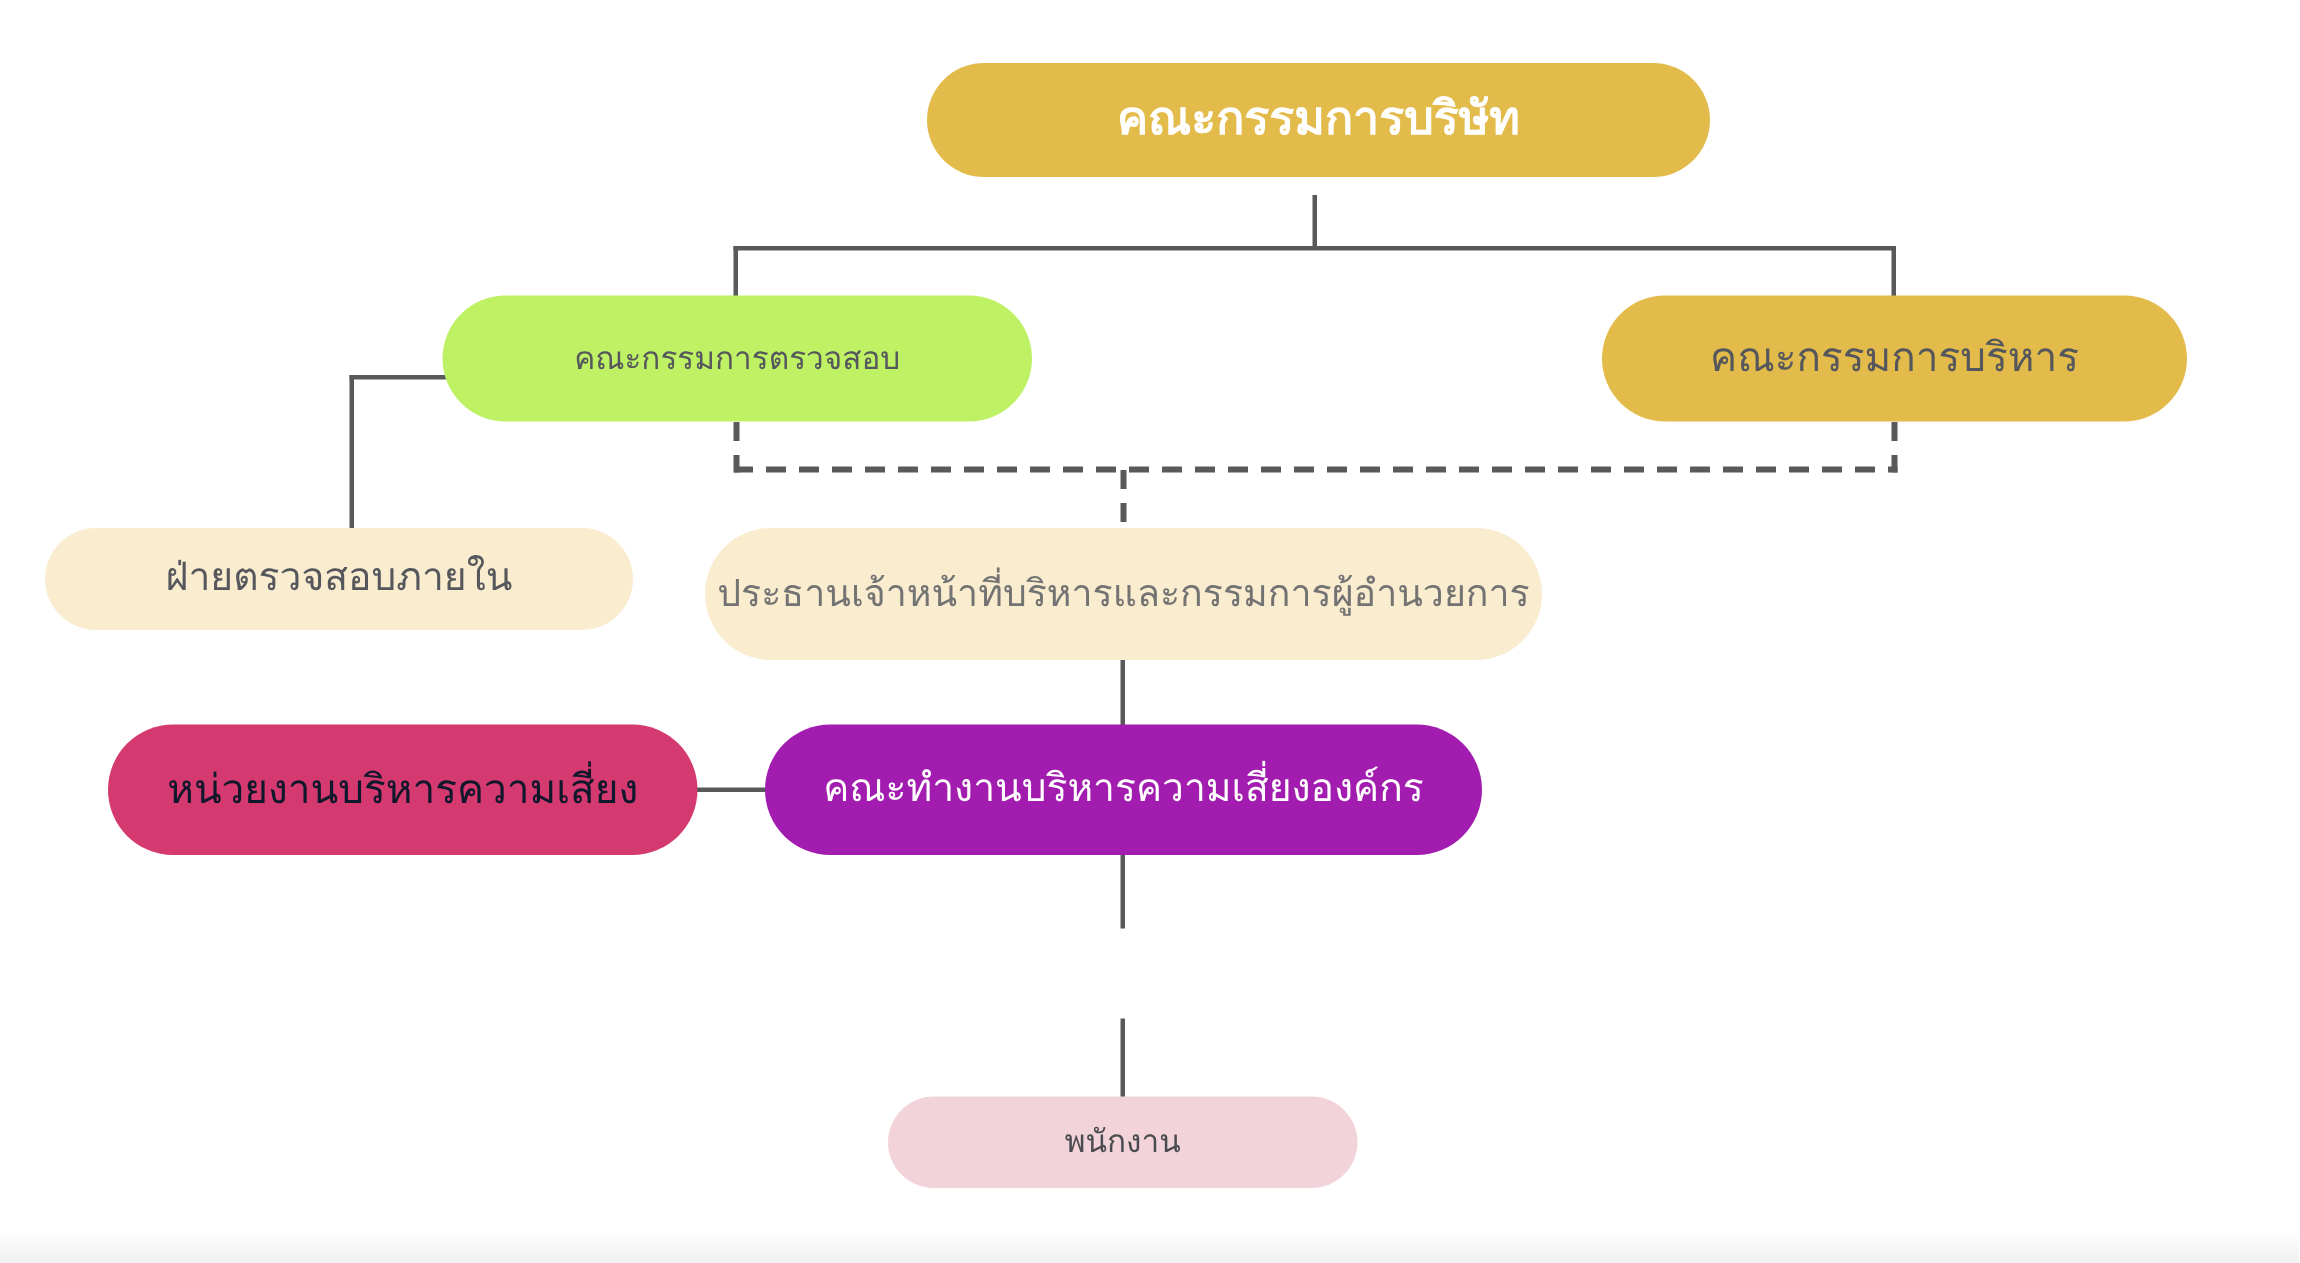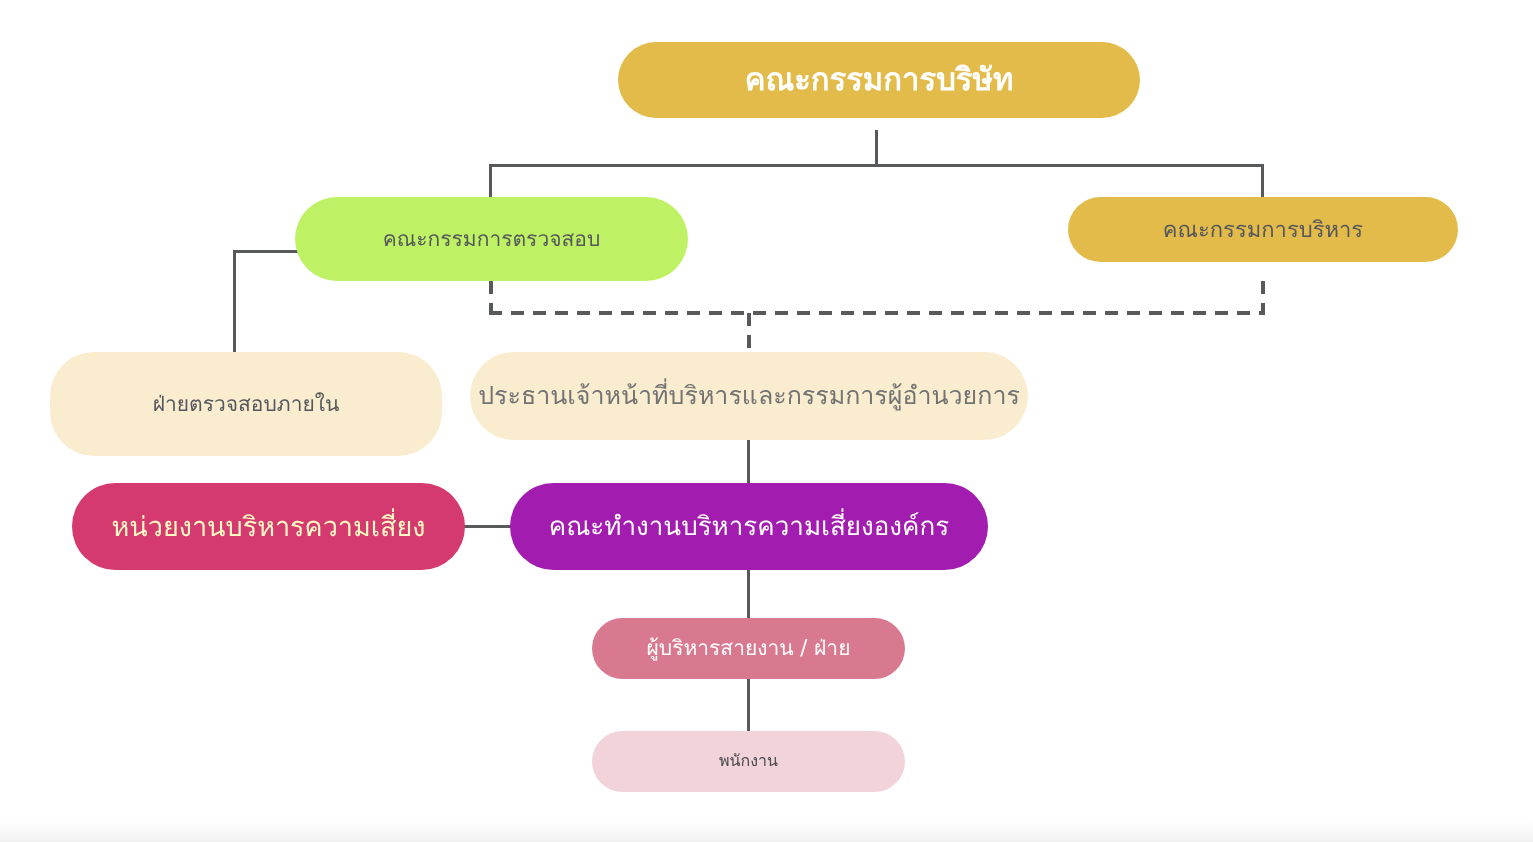--- a/index.html
+++ b/index.html
@@ -22,34 +22,34 @@
     justify-content: center;
     text-align: center;
     box-sizing: border-box;
     line-height: 1.15;
   }
   
   .n-board      { left: 618px;  top: 42px;  width: 522px; height: 76px; border-radius: 44px;
                   background: #E2BB4B; color: #ffffff; font-size: 31px; font-weight: bold; }
   .n-audit      { left: 295px;  top: 197px; width: 393px; height: 84px; border-radius: 42px;
                   background: #bef264; color: #55575C; font-size: 21px; align-items: center; }
-  .n-executive  { left: 1068px; top: 197px; width: 390px; height: 65px; border-radius: 42px;
-                  background: #E2BB4B; color: #55575C; font-size: 22px; }
-  .n-internal   { left: 50px;   top: 352px; width: 392px; height: 104px; border-radius: 44px;
-                  background: #F9ECCF; color: #55575C; font-size: 21px; }
+  .n-executive  { left: 1068px; top: 197px; width: 390px; height: 84px; border-radius: 42px;
+                  background: #E2BB4B; color: #55575C; font-size: 27px; }
+  .n-internal   { left: 30px;   top: 352px; width: 392px; height: 68px; border-radius: 44px;
+                  background: #F9ECCF; color: #55575C; font-size: 26px; }
   .n-ceo        { left: 470px;  top: 352px; width: 558px; height: 88px; border-radius: 44px;
                   background: #F9ECCF; color: #737373; font-size: 25px; }
   .n-risk-unit  { left: 72px;   top: 483px; width: 393px; height: 87px; border-radius: 44px;
-                  background: #D4396F; color: #fef9c3; font-size: 27px; }
+                  background: #D4396F; color: #0f172a; font-size: 27px; }
   .n-risk-group { left: 510px;  top: 483px; width: 478px; height: 87px; border-radius: 44px;
                   background: #a21caf; color: #ffffff; font-size: 26px; }
   .n-line-exec  { left: 592px;  top: 618px; width: 313px; height: 61px; border-radius: 31px;
                   background: #D97990; color: #ffffff; font-size: 21px; }
   .n-employees  { left: 592px;  top: 731px; width: 313px; height: 61px; border-radius: 31px;
-                  background: #F2D3DA; color: #4A4B4E; font-size: 16px; }
+                  background: #F2D3DA; color: #4A4B4E; font-size: 21px; }
 
   
   .line {
     position: absolute;
     background: #58595B;
   }
   .l-board-down   { left: 875px;  top: 130px; width: 3px;   height: 36px; }
   .l-top-h        { left: 489px;  top: 164px; width: 775px; height: 3px; }
   .l-audit-drop   { left: 489px;  top: 164px; width: 3px;   height: 34px; }
   .l-exec-drop    { left: 1261px; top: 164px; width: 3px;   height: 34px; }
@@ -125,22 +125,19 @@
   </div>
 
   <div class="node n-risk-unit">
     <span>หน่วยงานบริหารความเสี่ยง</span>
   </div>
 
   <div class="node n-risk-group">
     <span>คณะทำงานบริหารความเสี่ยงองค์กร</span>
   </div>
 
-  <div class="node n-line-exec">
-    <span>ผู้บริหารสายงาน / ฝ่าย</span>
-  </div>
 
   <div class="node n-employees">
     <span>พนักงาน</span>
   </div>
 
   <div class="bottom-fade"></div>
 </div>
 
 </body></html>

